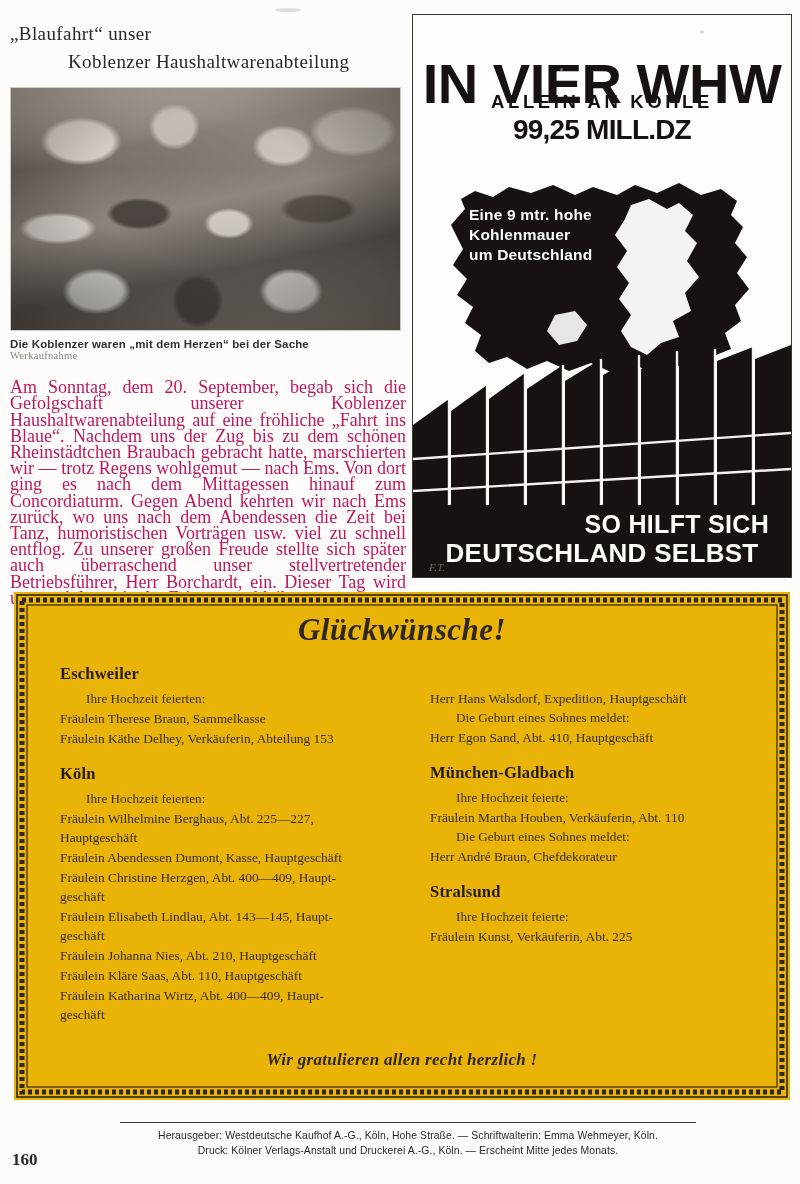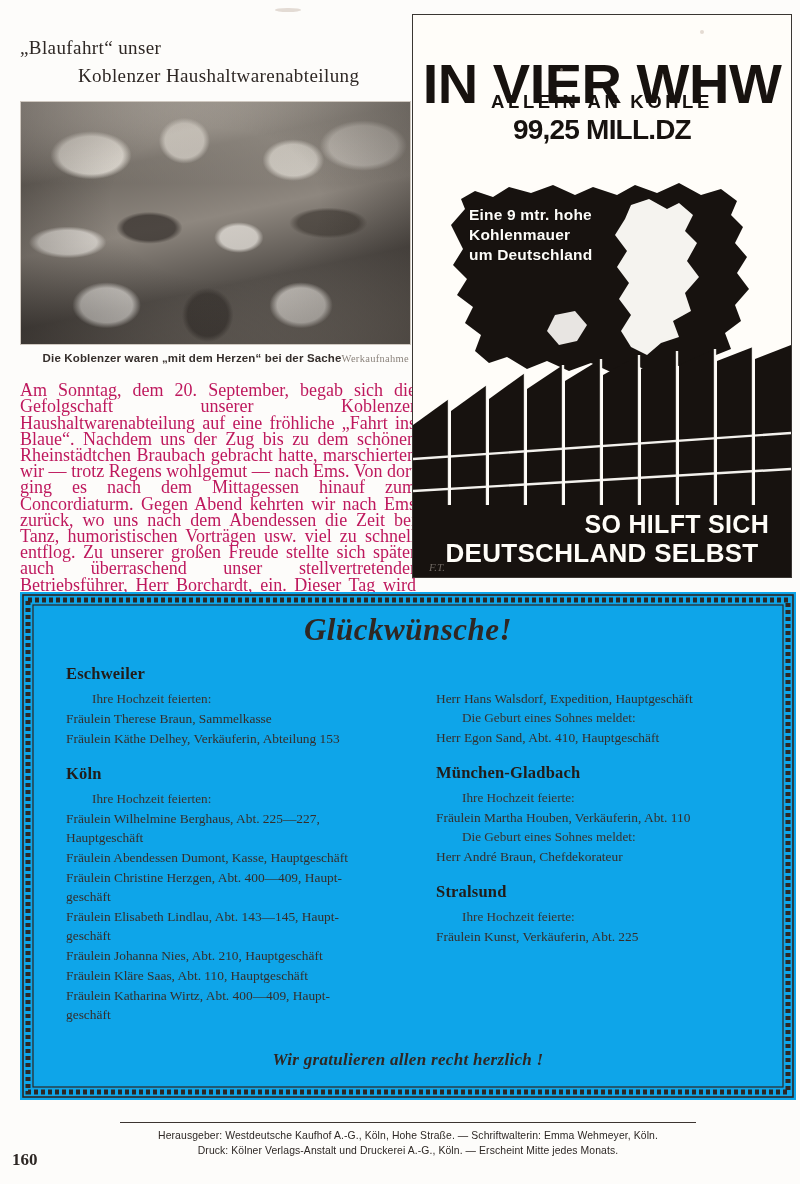--- a/index.html
+++ b/index.html
@@ -18,23 +18,22 @@
   .page {
     position: absolute;
     inset: 0;
     background: #fdfcfa;
   }
 
   
   .article {
     position: absolute;
     left: 10px;
-    top: 34px;
+    top: 20px;
     width: 398px;
-    margin-left: 10px;
   }
   .headline {
     font-family: "Liberation Serif", serif;
     font-size: 19px;
     letter-spacing: .4px;
     color: #2e2724;
     line-height: 1.45;
   }
   .headline .l2 {
     display: block;
@@ -74,22 +73,23 @@
   .photo .topband {
     position: absolute;
     left: 0; right: 0; top: 0;
     height: 34%;
     background: linear-gradient(180deg, rgba(195,188,178,.55), rgba(120,112,104,0));
   }
   .caption {
     margin-top: 7px;
     display: flex;
     align-items: baseline;
-    justify-content: flex-end;
+    justify-content: flex-start;
     width: 389px;
+    flex-direction: column;
   }
   .caption .txt {
     font-family: "Liberation Sans", sans-serif;
     font-weight: bold;
     font-size: 11.5px;
     color: #352e2b;
     letter-spacing: .15px;
   }
   .caption .credit {
     font-family: "Liberation Serif", serif;
@@ -234,26 +234,26 @@
     bottom: 4px;
     font-family: "Liberation Serif", serif;
     font-style: italic;
     font-size: 11px;
     color: #6f6862;
   }
 
   
   .congrats {
     position: absolute;
-    left: 20px;
+    left: 14px;
     top: 592px;
     width: 776px;
     height: 508px;
     box-sizing: border-box;
-    background: #0ea5e9;
+    background: #eab308;
   }
   .border-svg {
     position: absolute;
     inset: 0;
     pointer-events: none;
   }
   .congrats-title {
     position: absolute;
     left: 0; right: 0;
     top: 20px;

